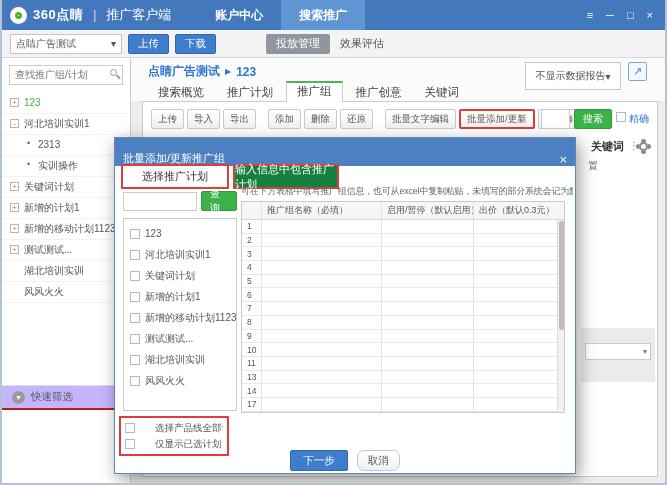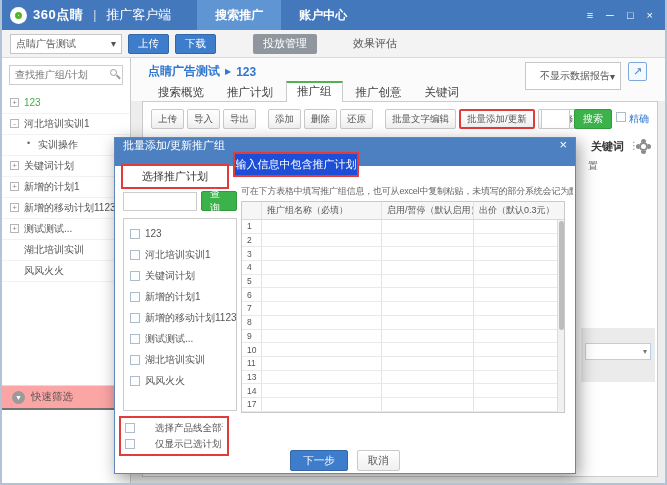--- a/index.html
+++ b/index.html
@@ -17,49 +17,49 @@
   .nav{display:flex;height:100%;margin-left:18px}
   .nav-item{padding:0 18px;display:flex;align-items:center;font-size:12px;font-weight:bold;cursor:pointer}
   .nav-item[data-active="true"]{background:#6095d3}
   .win-controls{margin-left:auto;display:flex;gap:13px;padding-right:12px;font-size:11px;align-items:center}
   .win-controls span{cursor:pointer;line-height:1}
 
   
   .subbar{position:absolute;left:0;top:30px;right:0;height:28px;background:#f3f3f3;border-bottom:1px solid #d9d9d9;display:flex;align-items:center;gap:6px;padding:0 8px}
   .account-select{width:112px;height:20px;background:#fff;border:1px solid #c6c6c6;font-size:10px;color:#555;display:flex;align-items:center;justify-content:space-between;padding:0 5px;cursor:pointer}
   .btn-blue{height:20px;background:#3e7ccc;color:#fff;font-size:10.5px;border:1px solid #3566a8;padding:0 9px;display:flex;align-items:center;border-radius:2px;cursor:pointer}
-  .subtabs{display:flex;margin-left:31px;gap:26px}
+  .subtabs{display:flex;margin-left:44px;gap:0}
   .subtab{font-size:11px;color:#555;height:20px;display:flex;align-items:center;padding:0 10px;cursor:pointer}
   .subtab[data-active="true"]{background:#8f969e;color:#fff;border-radius:2px}
 
   
   .sidebar{position:absolute;left:0;top:58px;bottom:0;width:129px;background:#fff;border-right:1px solid #ccc}
   .side-search{position:relative;margin:6px 7px 8px 7px}
   .side-search input{width:100%;height:20px;border:1px solid #ccc;font-size:10px;color:#555;padding:0 18px 0 5px;outline:none}
   .mag{position:absolute;right:6px;top:5px;width:7px;height:7px;border:1px solid #9a9a9a;border-radius:50%}
   .mag::after{content:"";position:absolute;left:5px;top:6px;width:5px;height:1.5px;background:#9a9a9a;transform:rotate(45deg)}
   .tree-item{height:21px;display:flex;align-items:center;padding:0 8px;font-size:10px;color:#555;border-bottom:1px solid #f2f2f2;white-space:nowrap;overflow:hidden;cursor:pointer}
   .tree-item[data-indent="1"]{padding-left:22px}
   .tree-item[data-hl="true"] .t-label{color:#3fae49}
   .t-ic{width:9px;height:9px;margin-right:5px;flex:0 0 9px;font-size:8px;line-height:7px;text-align:center;color:#888}
   .tree-item[data-ic="expand-icon"] .t-ic,.tree-item[data-ic="collapse-icon"] .t-ic{border:1px solid #b5b5b5;background:#fff}
   .tree-item[data-ic="expand-icon"] .t-ic::before{content:"+"}
   .tree-item[data-ic="collapse-icon"] .t-ic::before{content:"-"}
   .tree-item[data-ic="bullet-icon"] .t-ic::before{content:"•";font-size:9px;color:#666}
-  .quick-filter{position:absolute;left:0;right:0;top:327px;height:25px;border-top:1px solid #ddd;border-bottom:2px solid #737373;display:flex;align-items:center;gap:6px;padding:0 10px;background:#fca5a5;cursor:pointer}
+  .quick-filter{position:absolute;left:0;right:0;top:327px;height:25px;border-top:1px solid #ddd;border-bottom:2px solid #b91c1c;display:flex;align-items:center;gap:6px;padding:0 10px;background:#c4b5fd;cursor:pointer}
   .qf-icon{width:13px;height:13px;border-radius:50%;background:#9a9a9a;color:#fff;font-size:7px;line-height:13px;text-align:center}
   .qf-icon::before{content:"▼"}
   .quick-filter span.qf-label{font-size:10.5px;color:#555}
 
   
   .workspace{position:absolute;left:129px;top:58px;right:0;bottom:0;background:#ededed}
   .top-strip{position:absolute;left:129px;top:58px;right:0;height:43px;background:#fbfbfb}
   .breadcrumb{position:absolute;left:146px;top:63px;font-size:12px;font-weight:bold;color:#3176cf;display:flex;gap:5px;align-items:center}
   .breadcrumb .sep{font-size:8px}
-  .report-select{position:absolute;right:44px;top:62px;width:96px;height:28px;background:#fff;border:1px solid #c6c6c6;font-size:10px;color:#555;display:flex;align-items:center;justify-content:flex-end;padding:11px 5px;cursor:pointer}
+  .report-select{position:absolute;right:44px;top:62px;width:96px;height:28px;background:#fff;border:1px solid #c6c6c6;font-size:10px;color:#555;display:flex;align-items:center;justify-content:center;padding:11px 5px;cursor:pointer}
   .report-icon{position:absolute;right:18px;top:62px;width:19px;height:19px;border:1px solid #7fa8d9;border-radius:2px;background:#f4f9ff;color:#4a86c8;font-size:11px;line-height:17px;text-align:center;cursor:pointer}
   .main-tabs{position:absolute;left:146px;top:81px;display:flex;align-items:flex-end}
   .main-tab{font-size:11.5px;color:#444;height:19px;line-height:19px;padding:0 10px;margin-right:3px;cursor:pointer}
   .main-tab[data-active="true"]{background:#fff;border:1px solid #ccc;border-top:2px solid #52b152;border-bottom:none;height:21px;line-height:17px;font-weight:normal;position:relative;z-index:5}
 
   .card{position:absolute;left:140px;top:101px;width:516px;height:376px;background:#fff;border:1px solid #ccc;z-index:1}
   .toolbar{position:absolute;left:8px;top:7px;display:flex;align-items:center}
   .tb-btn{height:20px;border:1px solid #c9c9c9;background:linear-gradient(#ffffff,#f0f0f0);font-size:9.5px;color:#555;padding:0 6px;display:flex;align-items:center;border-radius:2px;margin-right:3px;cursor:pointer;white-space:nowrap}
   .tb-btn[data-annot="true"]{border:2px solid #e23b3b}
   .tb-gap{width:9px}
@@ -70,25 +70,25 @@
   .cb{width:10px;height:10px;border:1px solid #aebcc9;background:#fbfdff;flex:0 0 10px}
   .kw-header{position:absolute;left:448px;top:37px;font-size:11px;font-weight:bold;color:#333}
   .more-icon{position:absolute;left:486px;top:38px;color:#8a8a8a;font-size:10px}
   .gear{position:absolute;left:496px;top:40px;width:9px;height:9px;border:2px solid #8b8b8b;border-radius:50%;box-shadow:0 -5px 0 -2px #8b8b8b,0 5px 0 -2px #8b8b8b,5px 0 0 -2px #8b8b8b,-5px 0 0 -2px #8b8b8b;cursor:pointer}
   .partial-text{position:absolute;left:445px;top:57px;font-size:10px;color:#666}
   .side-panel{position:absolute;left:438px;top:226px;width:74px;height:54px;background:#ebebeb}
   .panel-select{position:absolute;left:4px;top:15px;width:66px;height:17px;background:#fff;border:1px solid #b8cfe8;display:flex;align-items:center;justify-content:flex-end;padding:0 3px;color:#777;font-size:8px;cursor:pointer}
 
   
   .modal{position:absolute;left:112px;top:137px;width:462px;height:337px;background:#fff;border:1px solid #5f87b8;box-shadow:3px 5px 16px rgba(0,0,0,.4);z-index:10}
-  .modal-header{height:28px;background:#4d80c0;color:#fff;font-size:11px;display:flex;align-items:flex-start;padding:0 8px}
+  .modal-header{height:28px;background:#4d80c0;color:#fff;font-size:11px;display:flex;align-items:flex-end;padding:0 8px}
   .modal-close{margin-left:auto;font-size:13px;cursor:pointer;line-height:1}
   .m-tab{position:absolute;height:25px;display:flex;align-items:center;justify-content:center;font-size:11px;cursor:pointer;border:2px solid #e23b3b}
   .m-tab1{left:6px;top:26px;width:108px;background:#fff;color:#333}
-  .m-tab2{left:118px;top:14px;width:126px;background:#1d4ed8;color:#fff}
+  .m-tab2{left:118px;top:26px;width:106px;background:#15803d;color:#fff}
   .modal-left{position:absolute;left:8px;top:53px;width:114px}
   .query-row{display:flex;gap:4px;align-items:center}
   .query-row input{width:74px;height:19px;border:1px solid #ccc;outline:none}
   .plan-list{margin-top:7px;height:193px;border:1px solid #ccc;padding-top:4px;overflow:hidden}
   .plan-item{height:21px;display:flex;align-items:center;gap:5px;padding:0 6px;font-size:10px;color:#555;white-space:nowrap;overflow:hidden;cursor:pointer}
   .bottom-checks{position:absolute;left:4px;top:278px;width:110px;border:2px solid #e23b3b;padding:2px 4px}
   .opt-item{height:16px;display:flex;align-items:center;gap:20px;font-size:9.5px;color:#555;white-space:nowrap;overflow:hidden;cursor:pointer}
   .modal-right{position:absolute;left:126px;top:47px;width:332px}
   .hint{font-size:9px;color:#666;white-space:nowrap;overflow:hidden;margin-bottom:3px;letter-spacing:-.2px}
   .grid{width:324px;border:1px solid #c9c9c9;position:relative;background:#fff}
@@ -96,44 +96,44 @@
   .g-row{display:flex;height:13.7px;border-bottom:1px solid #e9e9e9}
   .gc{border-right:1px solid #e3e3e3;height:100%;display:flex;align-items:center;padding-left:5px;overflow:hidden;white-space:nowrap}
   .c0{width:20px;flex:0 0 20px;font-size:8.5px;color:#555}
   .c1{width:120px;flex:0 0 120px}
   .c2{width:92px;flex:0 0 92px}
   .c3{flex:1;border-right:none}
   .g-scroll{position:absolute;right:0;top:18px;bottom:0;width:7px;background:#f1f1f1;border-left:1px solid #ddd}
   .g-thumb{position:absolute;left:1px;top:1px;width:5px;height:57%;background:#bdbdbd;border-radius:3px;cursor:pointer}
   .modal-footer{position:absolute;left:0;right:0;top:312px;display:flex;justify-content:center;gap:9px}
   .btn-primary{height:21px;background:#3e7ccc;border:1px solid #3566a8;color:#fff;font-size:10.5px;padding:0 12px;display:flex;align-items:center;border-radius:2px;cursor:pointer}
-  .btn-plain{height:21px;background:linear-gradient(#fff,#f0f0f0);border:1px solid #c9c9c9;color:#555;font-size:10.5px;padding:0 10px;display:flex;align-items:center;border-radius:2px;cursor:pointer}
+  .btn-plain{height:21px;background:linear-gradient(#fff,#f0f0f0);border:1px solid #c9c9c9;color:#555;font-size:10.5px;padding:0 10px;display:flex;align-items:center;border-radius:7px;cursor:pointer}
 </style>
 </head>
 <body>
 
 <div class="app">
 
   <div class="titlebar">
     <div class="logo-wrap">
       <span class="logo-circle">
           <span class="logo-ring"></span>
         </span>
       <span class="logo-text">360点睛</span>
       <span class="logo-div">|</span>
       <span class="product">推广客户端</span>
     </div>
     <div class="nav">
 
+        <div class="nav-item" data-active="false">
+          <span>账户中心</span>
+        </div>
+
         <div class="nav-item" data-active="true">
           <span>搜索推广</span>
-        </div>
-
-        <div class="nav-item" data-active="false">
-          <span>账户中心</span>
         </div>
       </div>
     <div class="win-controls">
       <span>≡</span>
       <span>─</span>
       <span>□</span>
       <span>×</span>
     </div>
   </div>
 
@@ -166,20 +166,24 @@
         <div class="tree-item" data-ic="expand-icon" data-hl="true">
           <span class="t-ic"></span>
           <span class="t-label">123</span>
         </div>
 
         <div class="tree-item" data-ic="collapse-icon">
           <span class="t-ic"></span>
           <span class="t-label">河北培训实训1</span>
         </div>
 
+        <div class="tree-item" data-ic="bullet-icon" data-indent="1">
+          <span class="t-ic"></span>
+          <span class="t-label">2313</span>
+        </div>
 
         <div class="tree-item" data-ic="bullet-icon" data-indent="1">
           <span class="t-ic"></span>
           <span class="t-label">实训操作</span>
         </div>
 
         <div class="tree-item" data-ic="expand-icon">
           <span class="t-ic"></span>
           <span class="t-label">关键词计划</span>
         </div>

